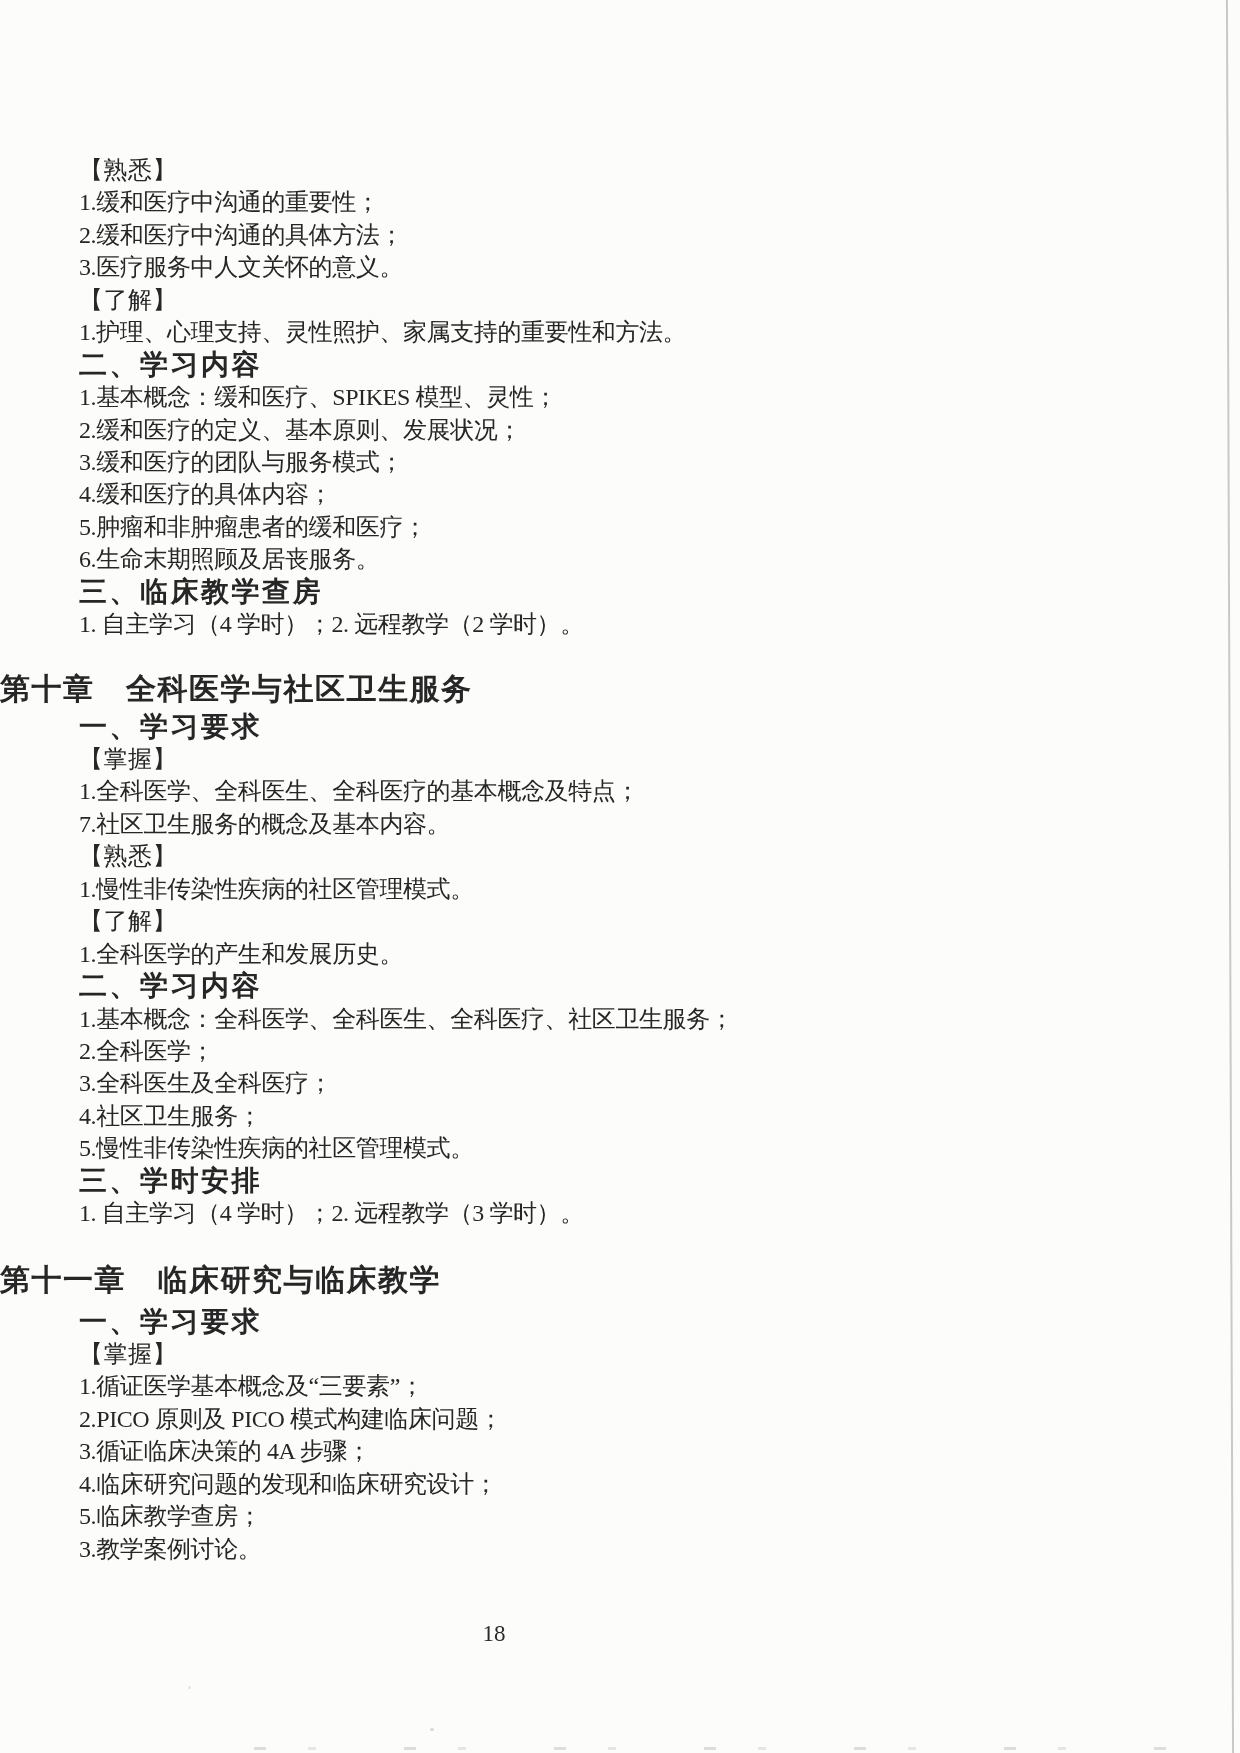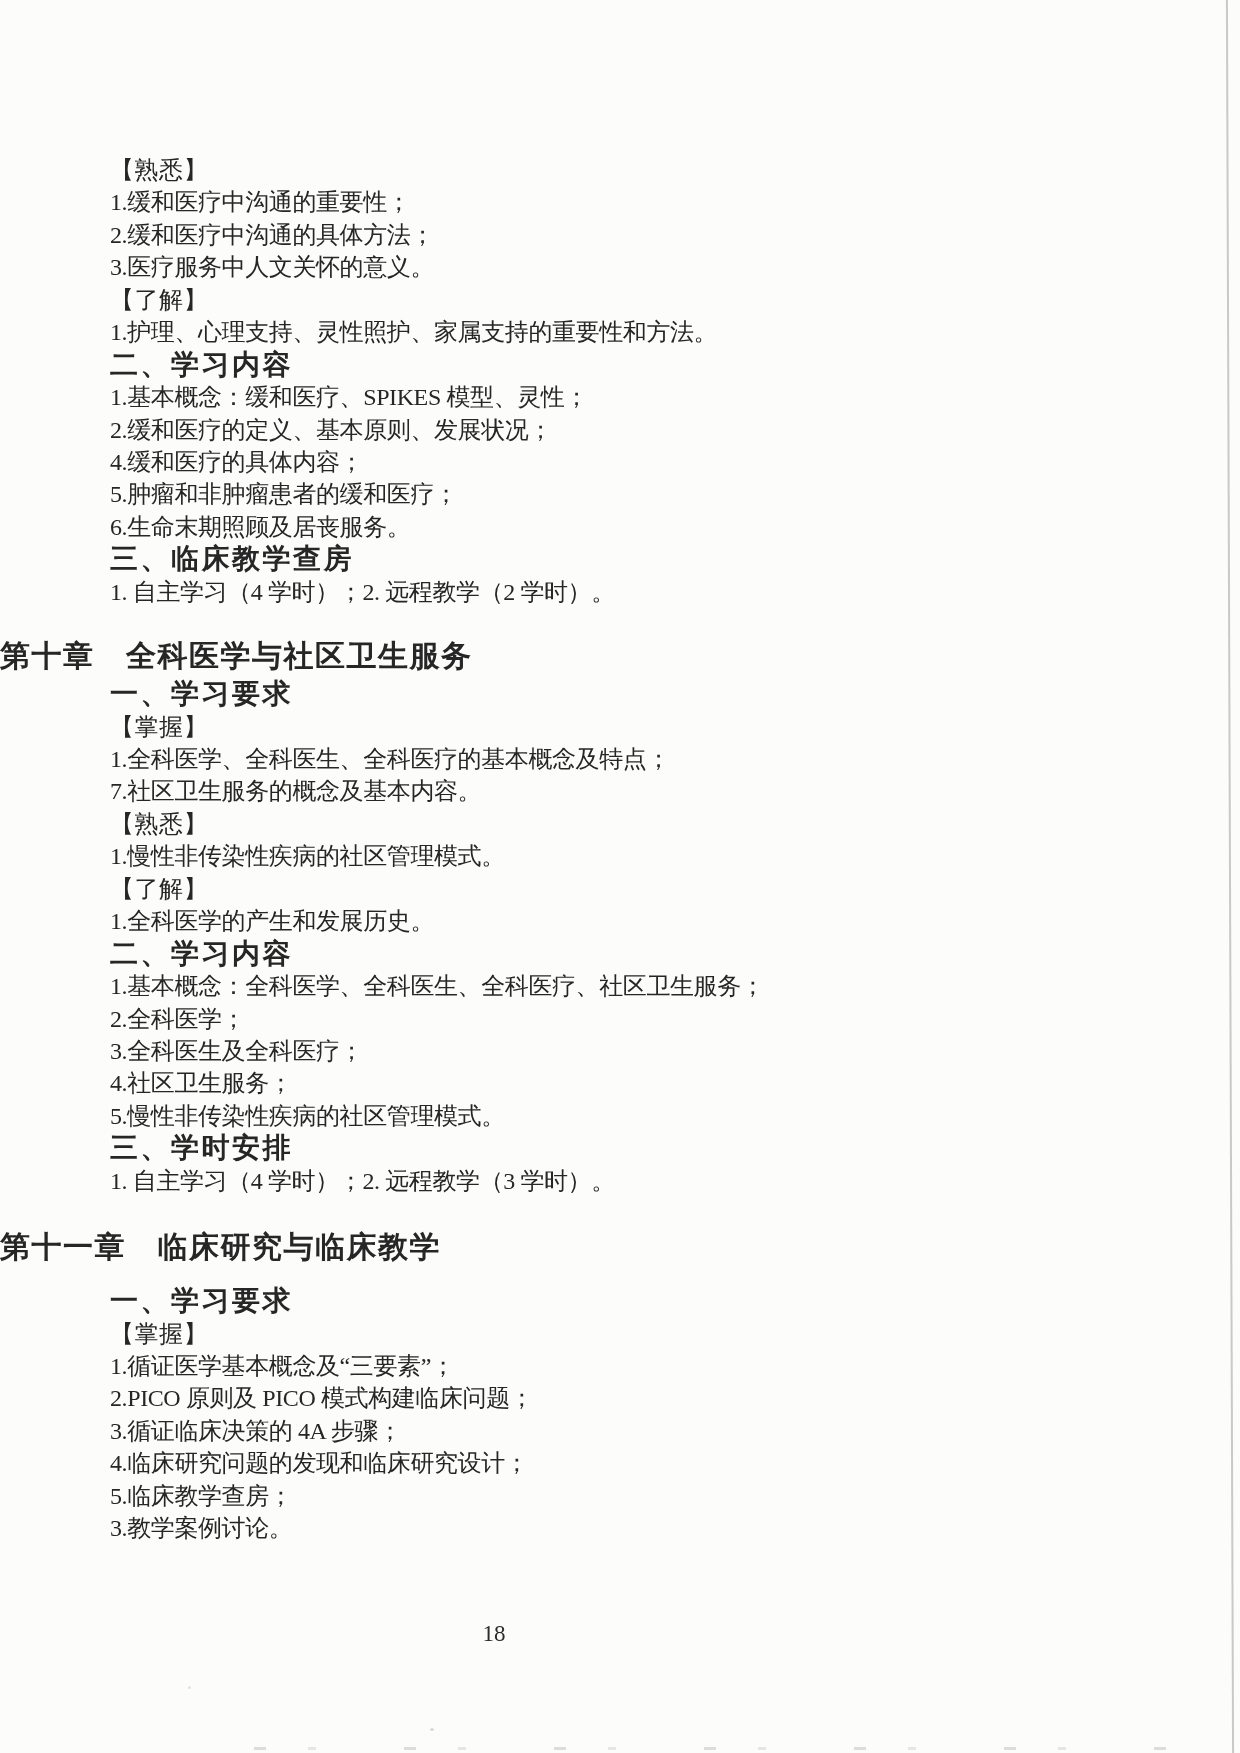--- a/index.html
+++ b/index.html
@@ -10,42 +10,42 @@
     background: #fcfcfb;
     color: #262626;
     font-family: "Liberation Serif", "DejaVu Serif", serif;
     overflow: hidden;
   }
   .page { position: absolute; inset: 0; }
   .content { position: absolute; top: 154px; left: 0; width: 1240px; }
   .line {
     height: 32.45px;
     line-height: 32.45px;
-    padding-left: 110px;
+    padding-left: 79px;
     font-size: 24px;
     letter-spacing: -0.4px;
     white-space: pre;
   }
   .line.sec {
     font-weight: bold;
     font-size: 28px;
     letter-spacing: 2.5px;
   }
   .line.label { letter-spacing: 0.5px; }
   h2.chapter {
     margin: 0;
     height: 44px;
     line-height: 44px;
     text-align: left;
     font-size: 30px;
     font-weight: bold;
     letter-spacing: 1.5px;
   }
   h2.ch10 { margin-top: 26px; }
-  h2.ch11 { margin-top: 28px; margin-bottom: 16px; }
+  h2.ch11 { margin-top: 28px; margin-bottom: 4px; }
   .pageno {
     position: absolute;
     top: 1618px;
     left: 0;
     width: 988px;
     text-align: center;
     font-size: 23px;
     line-height: 32px;
     color: #2b2b2b;
   }
@@ -83,20 +83,21 @@
 
     <div class="line label">【熟悉】</div>
     <div class="line">1.缓和医疗中沟通的重要性；</div>
     <div class="line">2.缓和医疗中沟通的具体方法；</div>
     <div class="line">3.医疗服务中人文关怀的意义。</div>
     <div class="line label">【了解】</div>
     <div class="line">1.护理、心理支持、灵性照护、家属支持的重要性和方法。</div>
     <div class="line sec">二、学习内容</div>
     <div class="line">1.基本概念：缓和医疗、SPIKES 模型、灵性；</div>
     <div class="line">2.缓和医疗的定义、基本原则、发展状况；</div>
+    <div class="line">3.缓和医疗的团队与服务模式；</div>
     <div class="line">4.缓和医疗的具体内容；</div>
     <div class="line">5.肿瘤和非肿瘤患者的缓和医疗；</div>
     <div class="line">6.生命末期照顾及居丧服务。</div>
     <div class="line sec">三、临床教学查房</div>
     <div class="line">1. 自主学习（4 学时）；2. 远程教学（2 学时）。</div>
 
     <h2 class="chapter ch10">第十章　全科医学与社区卫生服务</h2>
     <div class="line sec">一、学习要求</div>
     <div class="line label">【掌握】</div>
     <div class="line">1.全科医学、全科医生、全科医疗的基本概念及特点；</div>

